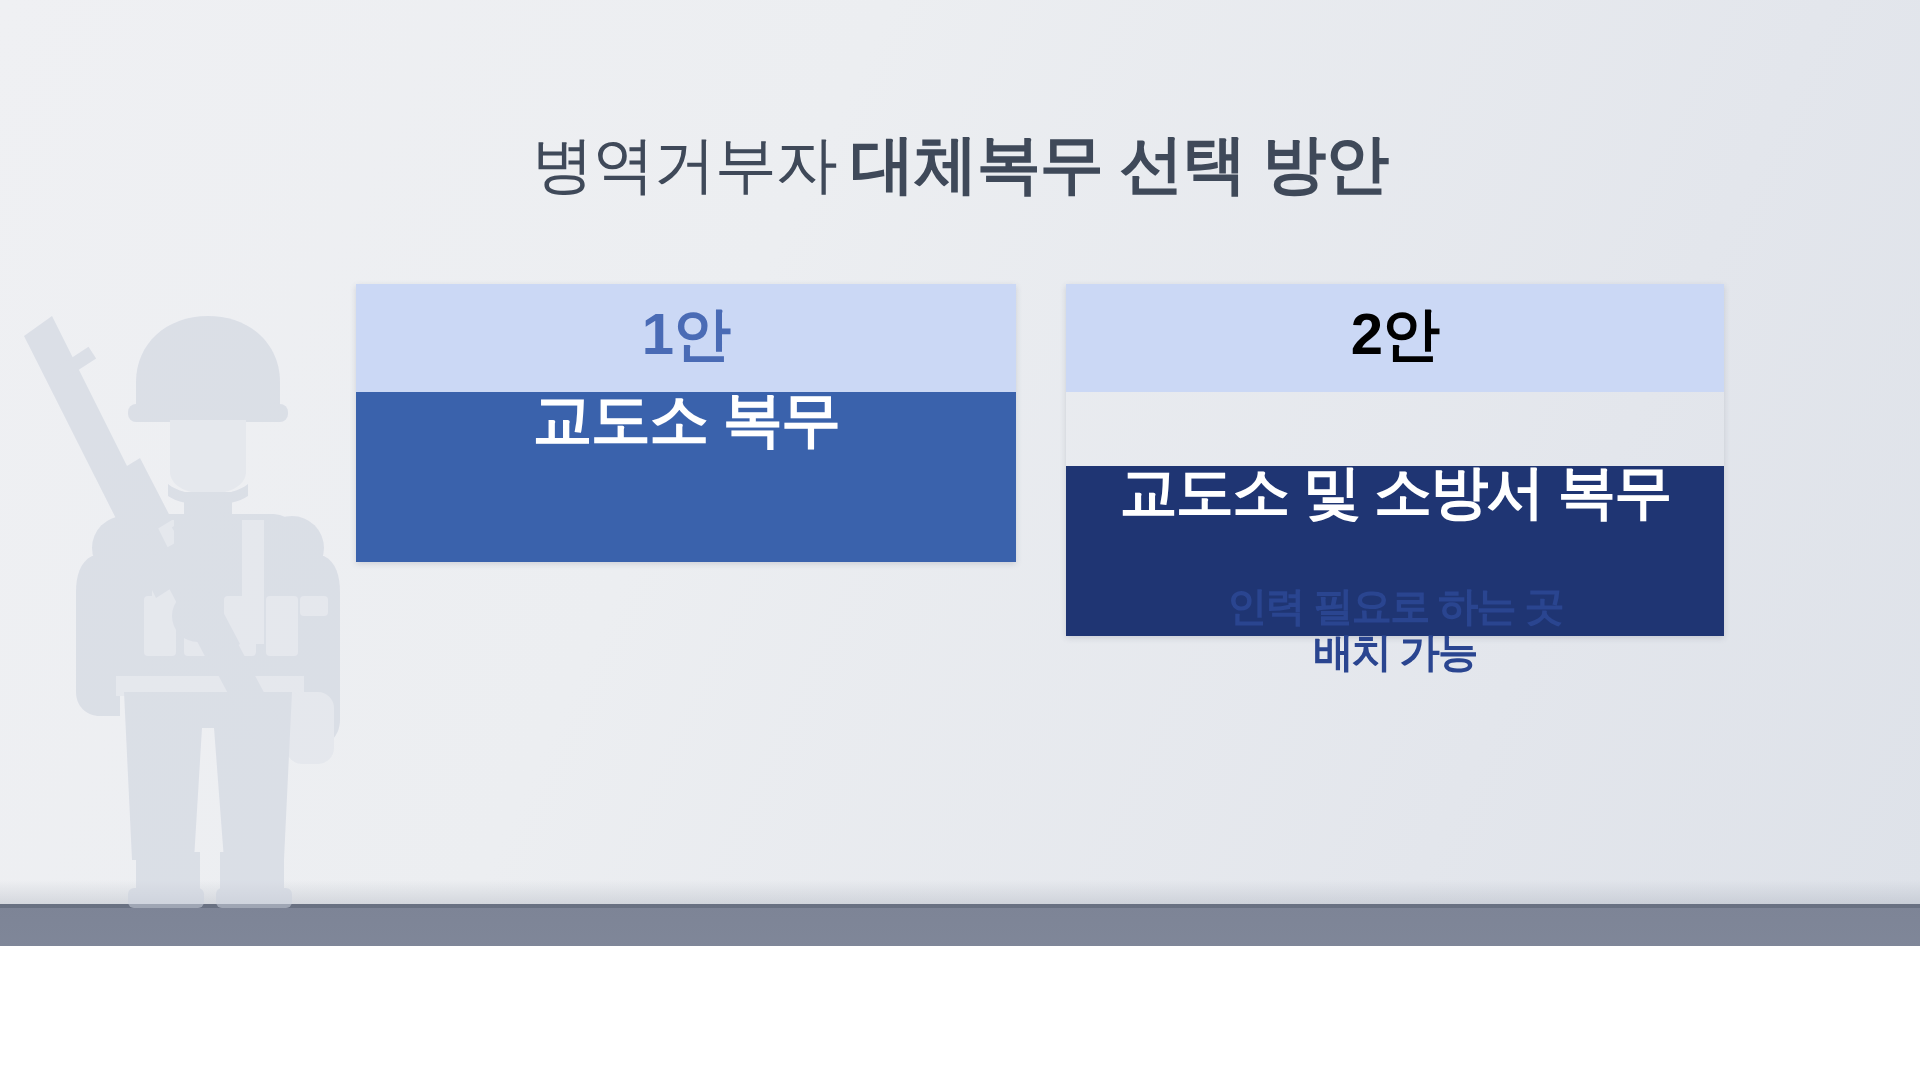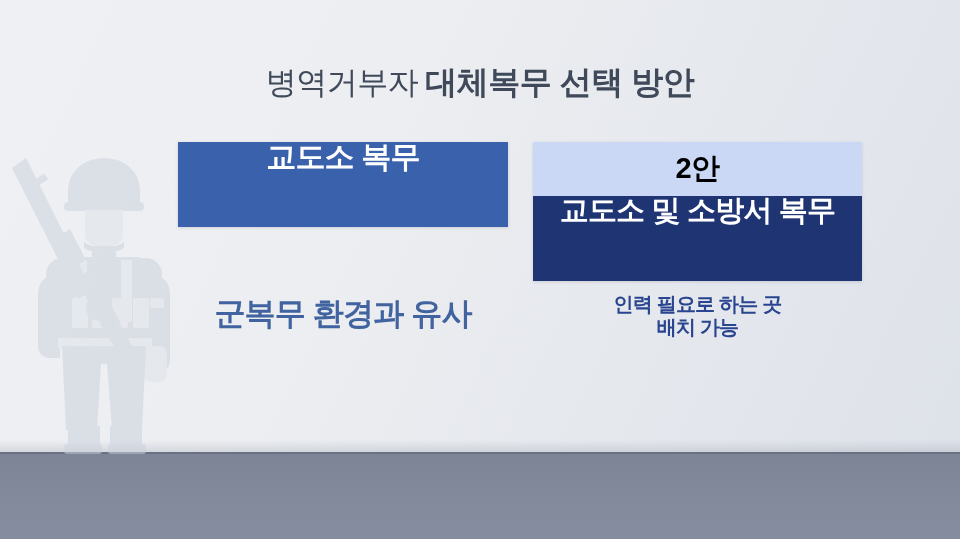--- a/index.html
+++ b/index.html
@@ -9,21 +9,21 @@
   body {
     width: 960px;
     height: 540px;
     overflow: hidden;
     font-family: "Liberation Sans", "DejaVu Sans", sans-serif;
   }
 
   #graphic {
     position: relative;
     width: 960px;
-    height: 539px;
+    height: 473px;
     background: linear-gradient(160deg, #f0f1f4 0%, #eceef1 45%, #e4e7ec 100%);
     overflow: hidden;
   }
 
   
   .bg-upper {
     position: absolute;
     left: 0; top: 0;
     width: 960px; height: 452px;
     background: linear-gradient(115deg, #eff0f3 0%, #eceef1 38%, #e3e6ec 78%, #dee2e9 100%);
@@ -116,21 +116,21 @@
     line-height: 1;
     padding-bottom: 3px;
   }
 
   #card-1 { left: 178px; top: 142px; width: 330px; }
   #card-1 .card-head .label { color: #4a6bb5; }
   #card-1 .card-body { background: #3a62ac; }
 
   #card-2 { left: 533px; top: 142px; width: 329px; }
   #card-2 .card-head .label { color: #000000; }
-  #card-2 .card-body { background: #1f3573; }
+  #card-2 .card-body { background: #1f3573; margin-top: 37px; }
   #card-2 .card-body .label { font-size: 29px; }
 
   
   .caption {
     position: absolute;
     text-align: center;
     line-height: 1.16;
     font-weight: 700;
     letter-spacing: -0.8px;
     white-space: pre-line;
@@ -219,31 +219,33 @@
         </g>
       </g>
     </svg>
   </div>
 
   <div class="title">
     <span class="t-light">병역거부자</span><span class="t-bold">대체복무 선택 방안</span>
   </div>
 
   <div class="card" id="card-1">
+    <div class="card-head">
+      <span class="label">1안</span>
+    </div>
     <div class="card-body">
       <span class="label">교도소 복무</span>
     </div>
   </div>
 
   <div class="card" id="card-2">
     <div class="card-head">
       <span class="label">2안</span>
     </div>
     <div class="card-body">
       <span class="label">교도소 및 소방서 복무</span>
     </div>
   </div>
 
-  <div class="caption" id="caption-1">군복무 환경과 유사</div>
   <div class="caption" id="caption-2">인력 필요로 하는 곳
 배치 가능</div>
 
 </div>
 
 </body></html>

